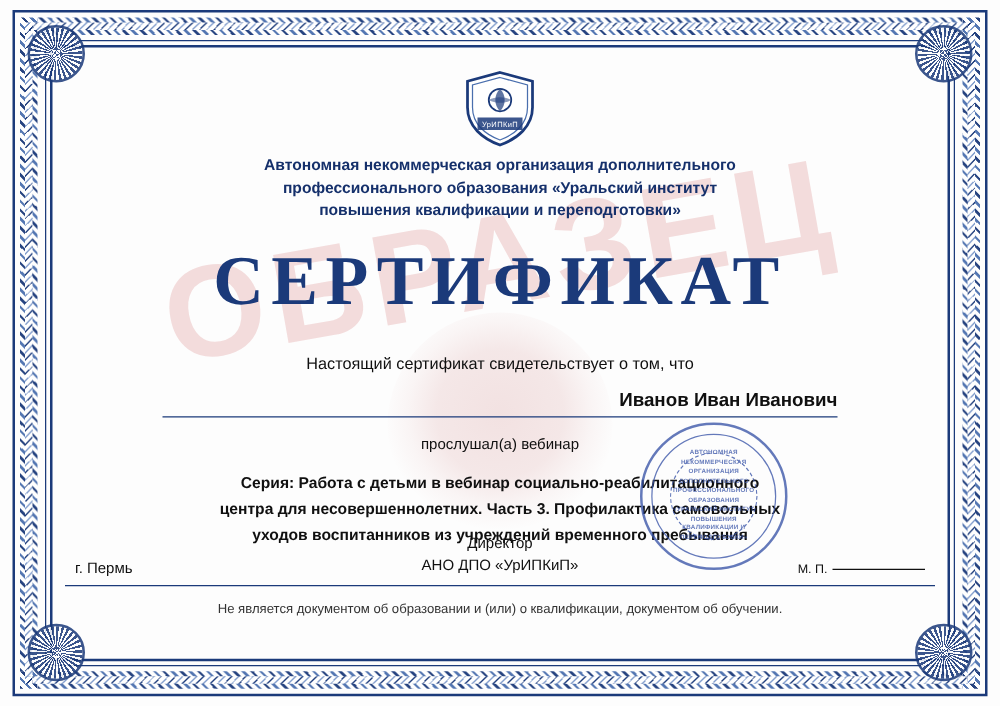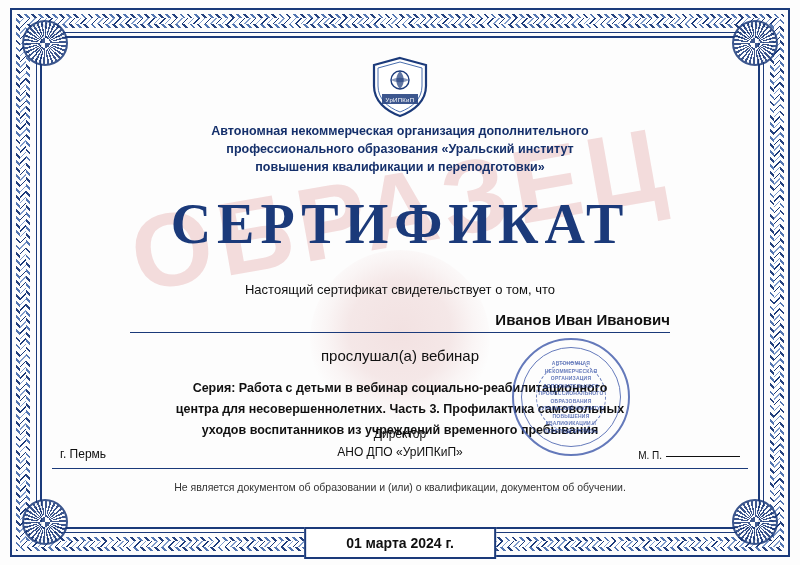--- a/index.html
+++ b/index.html
@@ -141,21 +141,21 @@
     font-size: 15px;
     font-weight: bold;
     color: #101010;
     padding-bottom: 4px;
     border-bottom: 1.5px solid #1b3a7a;
   }
 
   .action {
     margin-top: 14px;
     text-align: center;
-    font-size: 15px;
+    font-size: 12px;
     color: #101010;
   }
 
   .course {
     margin: 14px auto 0;
     width: 560px;
     text-align: center;
     font-size: 12.5px;
     font-weight: bold;
     line-height: 1.65;
@@ -337,15 +337,14 @@
       <div class="mp">
         <span>М. П.</span><span class="sig-line"></span>
       </div>
     </div>
 
     <div class="divider"></div>
 
     <div class="disclaimer">Не является документом об образовании и (или) о квалификации, документом об обучении.</div>
   </div>
 
-  <div class="date-box">01 марта 2024 г.</div>
 
 </div>
 
 </body></html>

